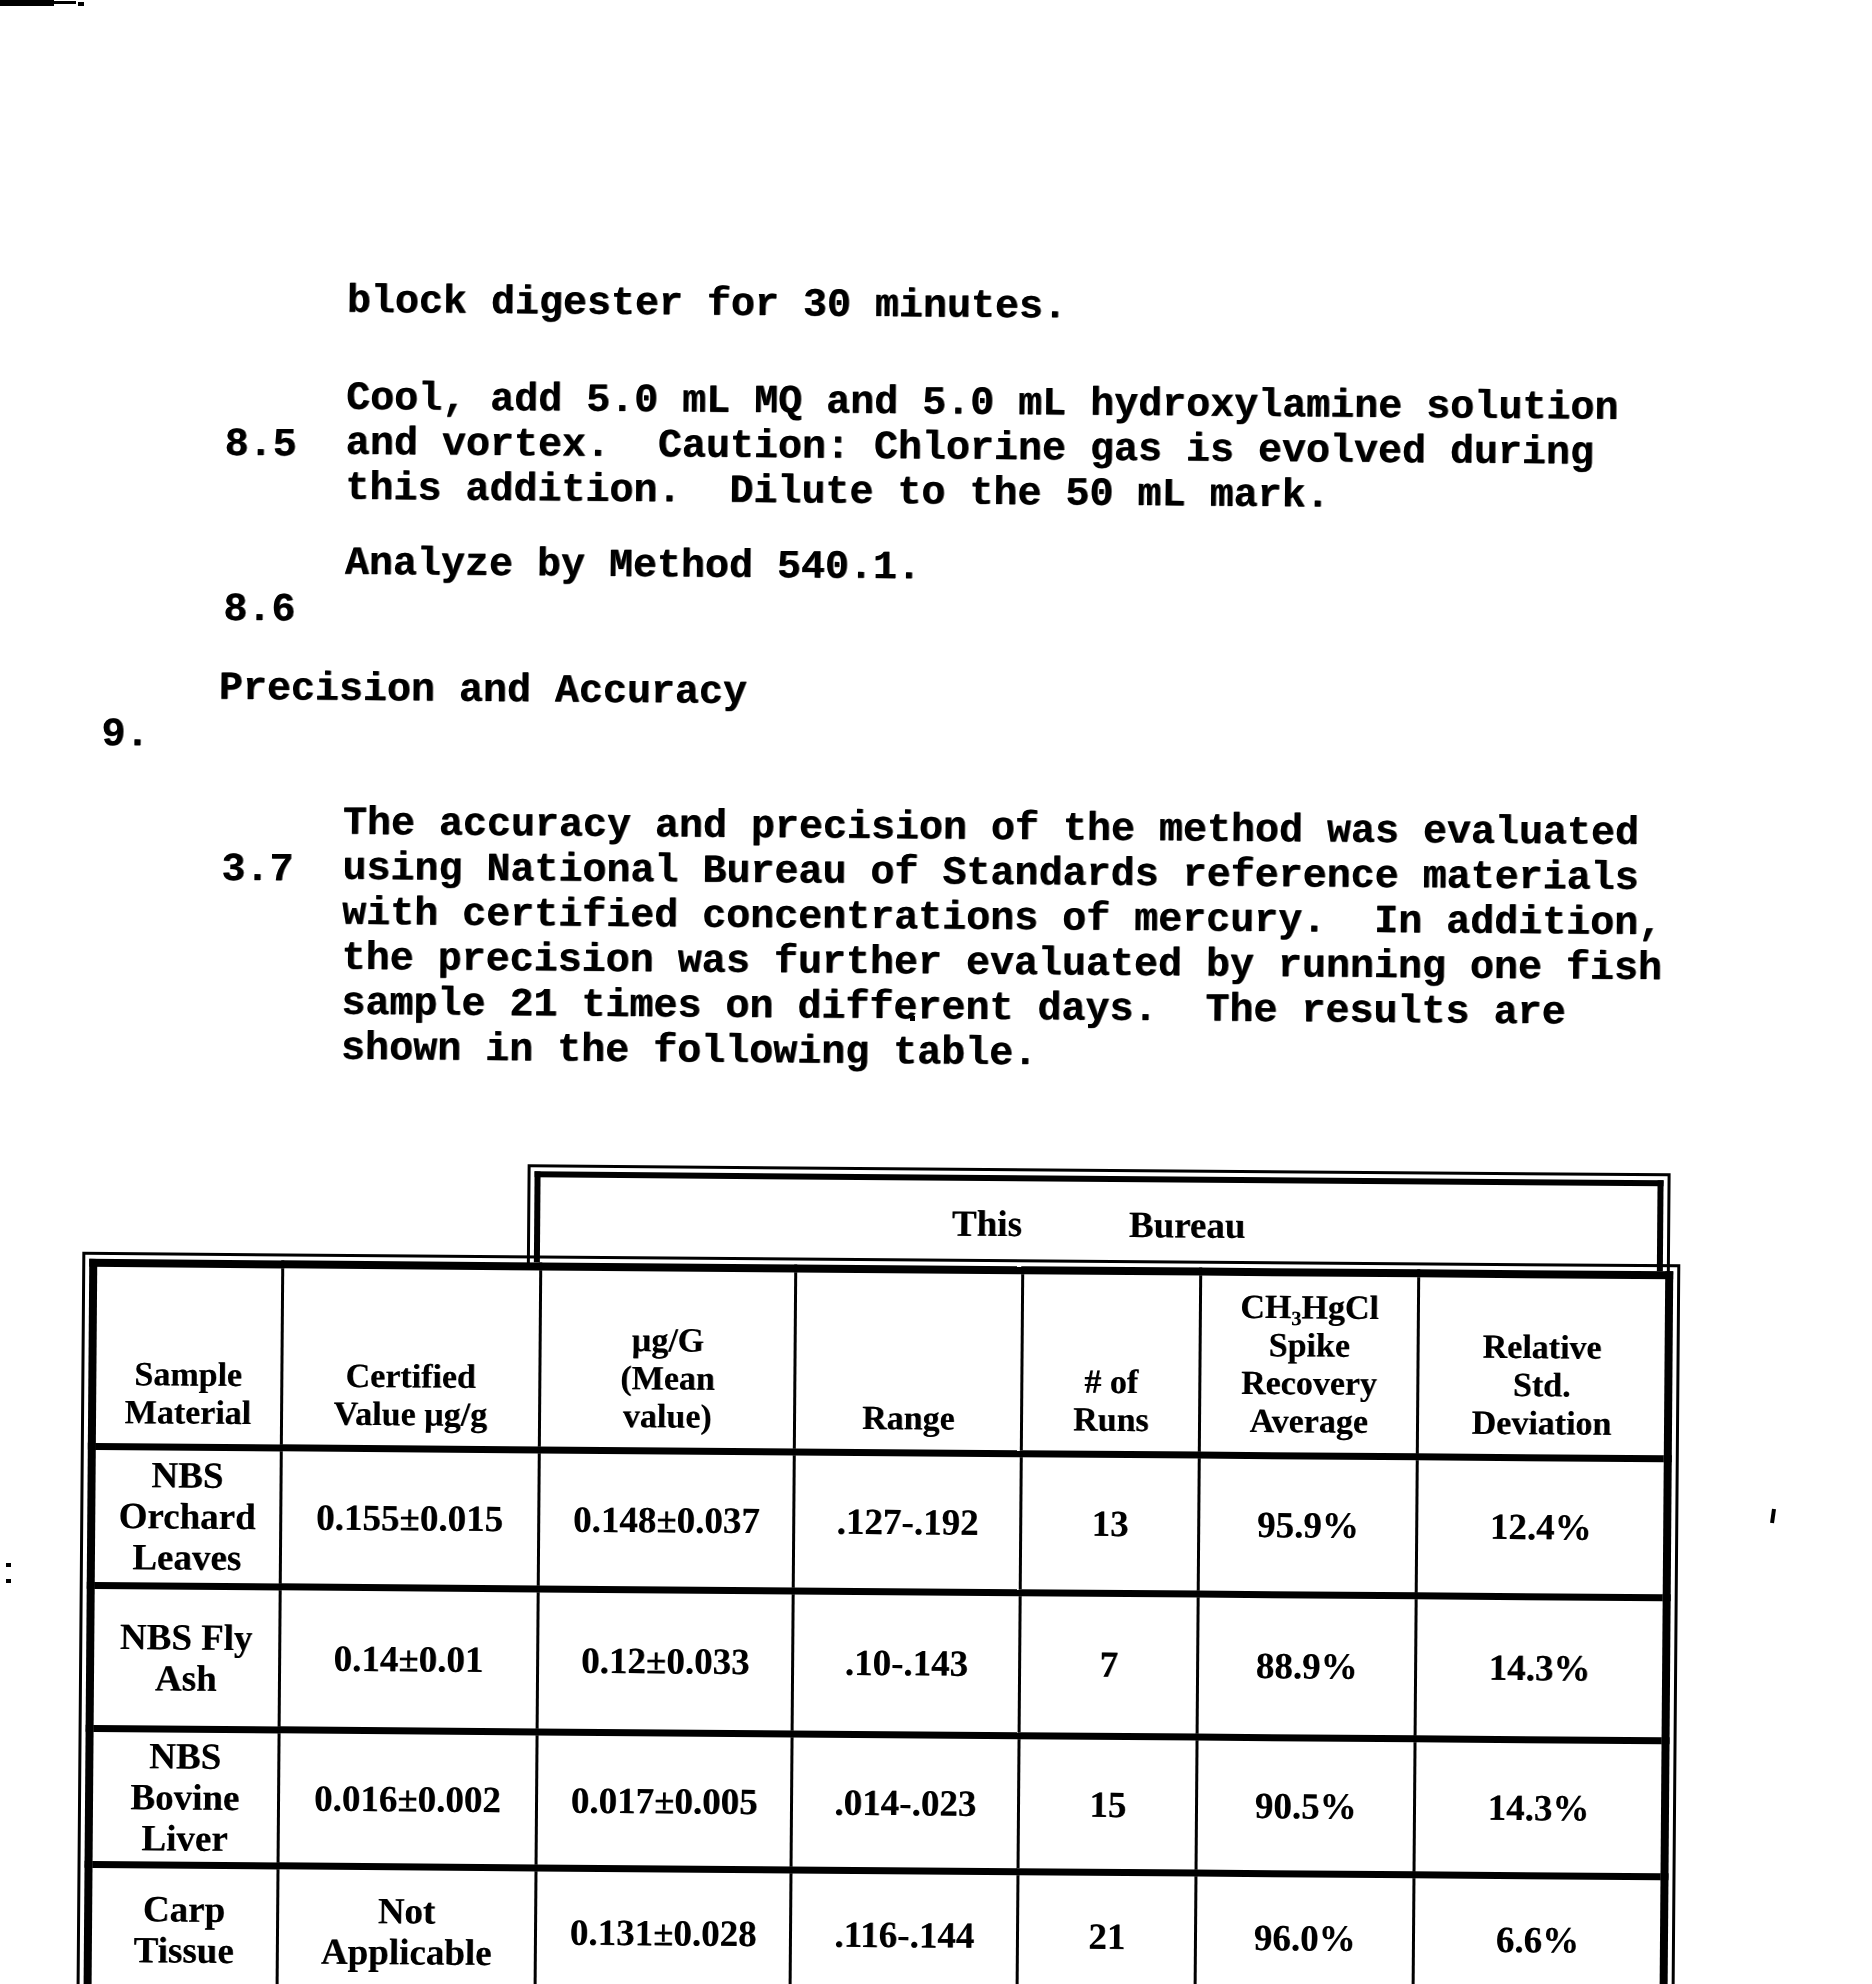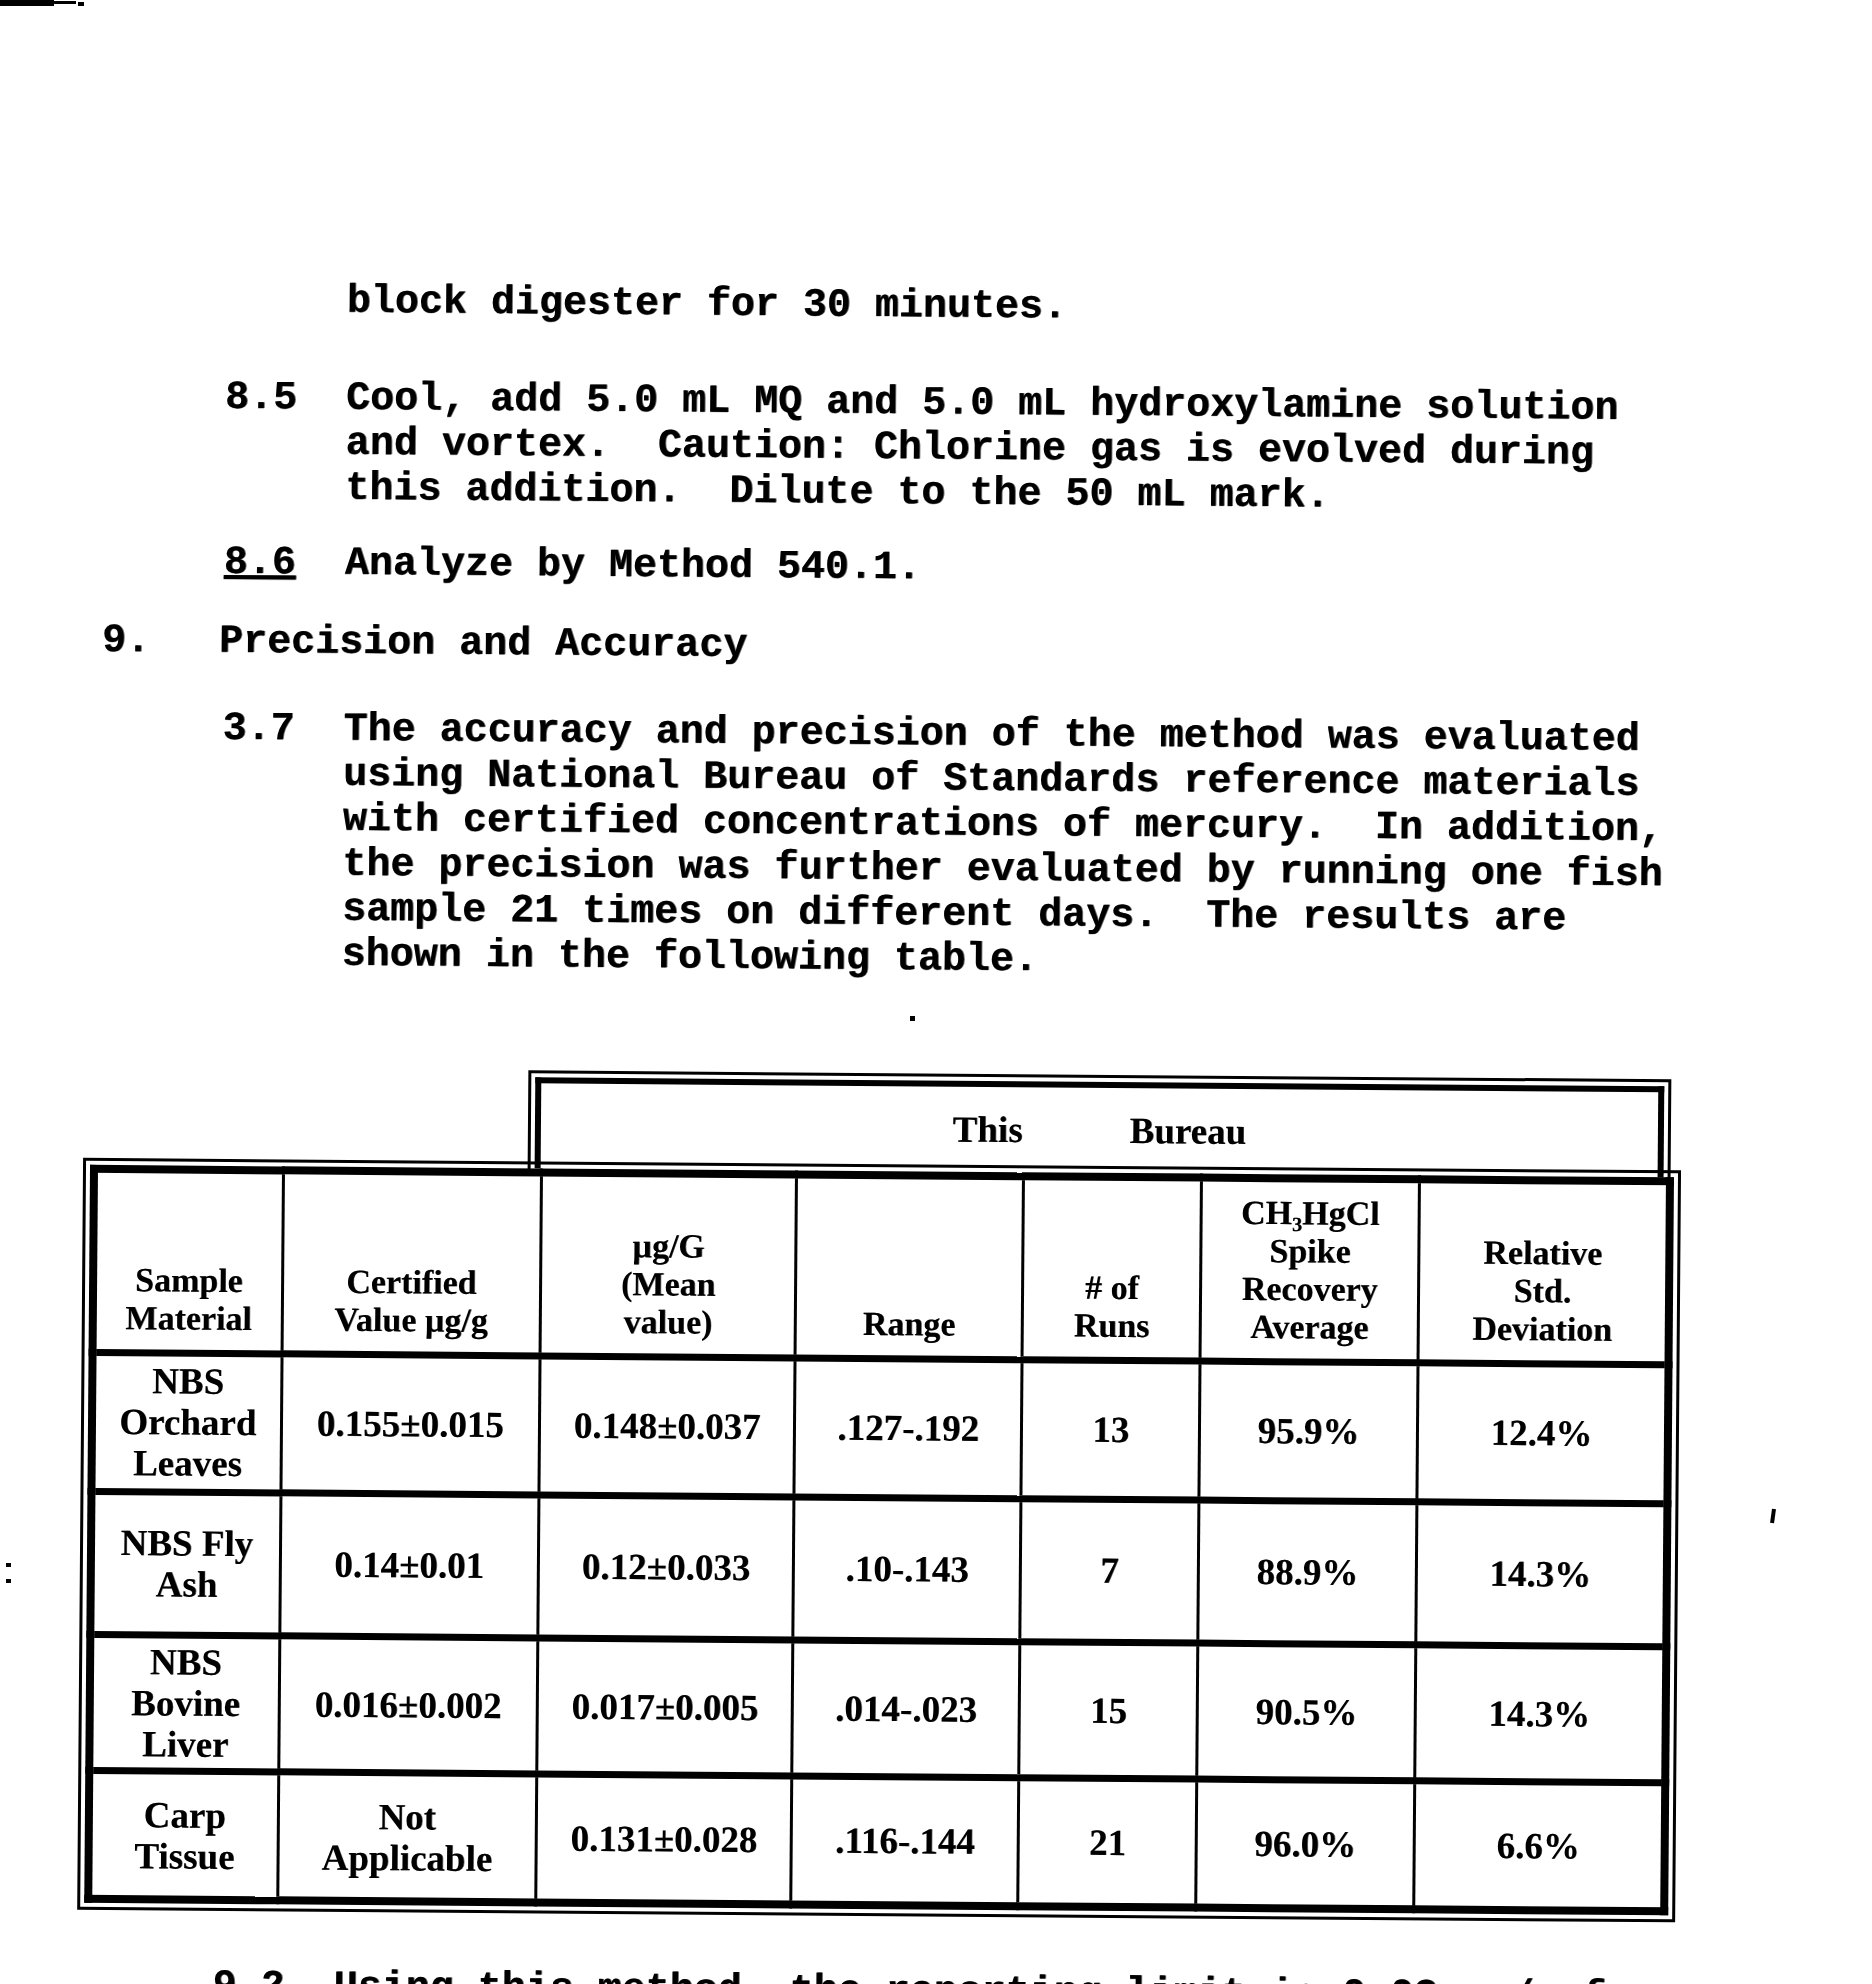--- a/index.html
+++ b/index.html
@@ -7,26 +7,26 @@
     position:relative;width:1873px;height:2566px;background:#ffffff;
     overflow:hidden;color:#000;
     font-family:"Liberation Mono","DejaVu Sans Mono",monospace;
   }
   .tilt{transform:rotate(0.45deg);transform-origin:238px 0;}
   
   .line,.item{font-weight:bold;font-size:40px;line-height:45px;}
   .body-txt{text-shadow:1px 0 0 rgba(0,0,0,0.55), 0 0.6px 0 rgba(0,0,0,0.3);}
   .pre{white-space:pre-wrap;}
   .item{display:flex;align-items:flex-start;}
-  .num{flex:0 0 auto;}
+  .num{flex:0 0 auto;margin-top:47px;}
   .intro{margin:278px 0 0 347px;}
   .i85{margin-top:52px;margin-left:226px;}
   .i85 .num{width:121px;}
   .i86{margin-top:30px;margin-left:226px;}
-  .i86 .num{width:121px;text-decoration:underline;}
+  .i86 .num{width:121px;}
   .sec9{margin-top:34px;margin-left:105px;}
   .sec9 .num{width:117px;}
   .i91{margin-top:42px;margin-left:226px;}
   .i91 .num{width:121px;}
   .i92{margin-top:60px;margin-left:226px;}
   .i92 .num{width:121px;}
   
   .tablewrap{margin-top:99px;margin-left:97px;width:1584px;
     font-family:"Liberation Serif","DejaVu Serif",serif;font-weight:bold;}
   .tmbox{

